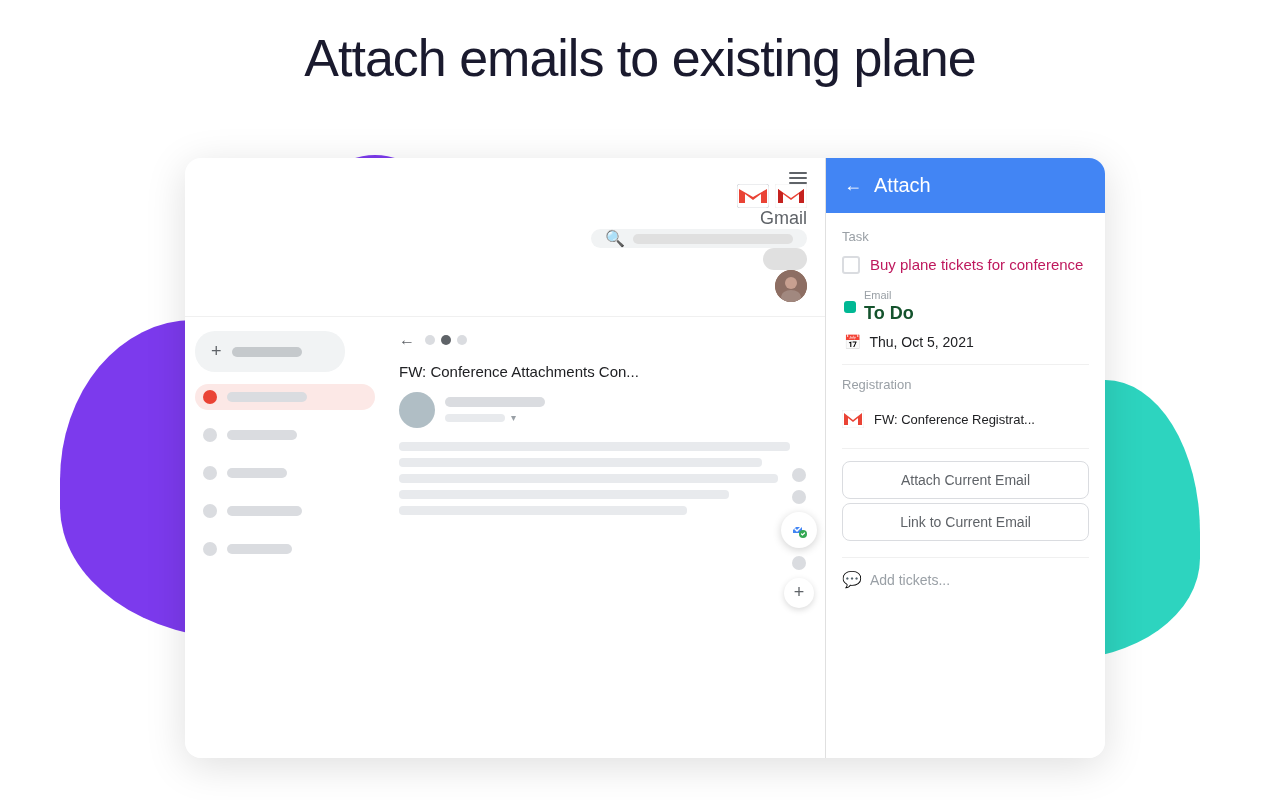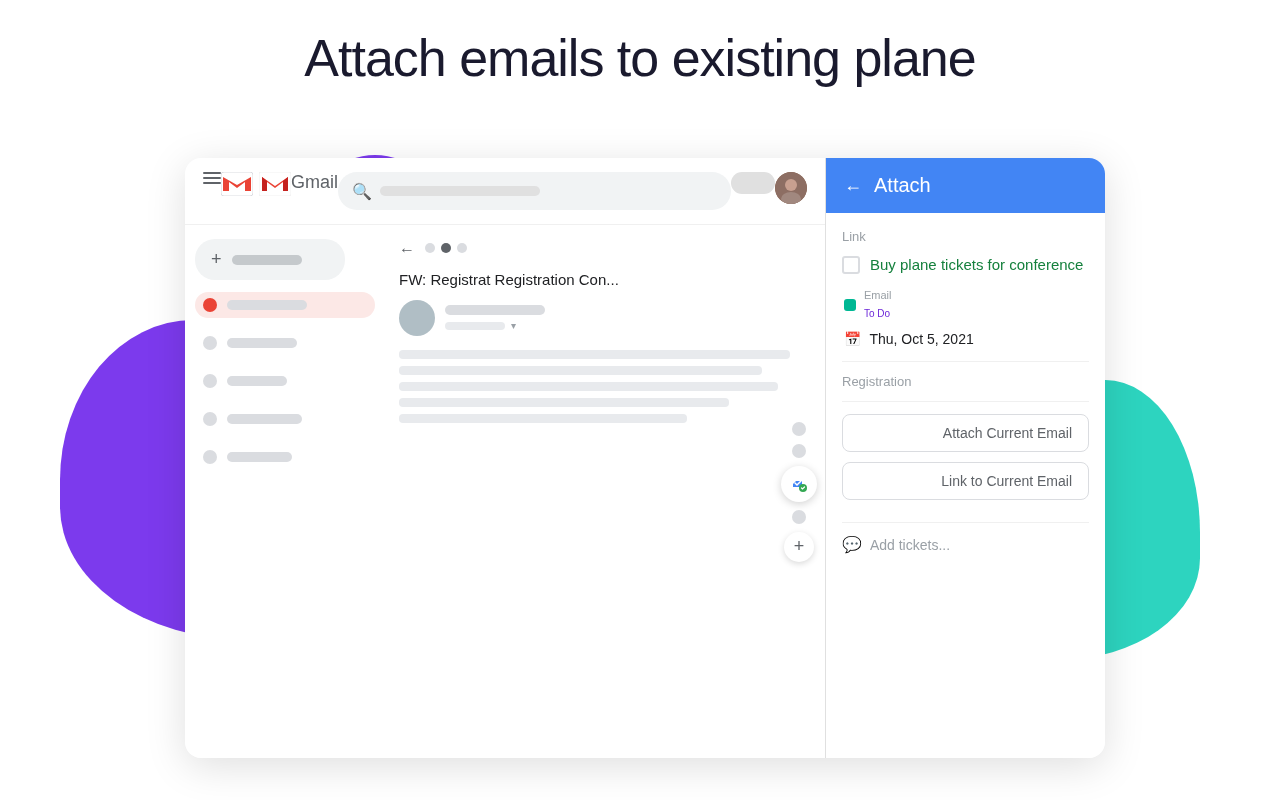--- a/index.html
+++ b/index.html
@@ -78,23 +78,24 @@
       flex: 1;
       background: #ffffff;
       display: flex;
       flex-direction: column;
       position: relative;
     }
 
     
     .gmail-header {
       display: flex;
-      align-items: flex-start;
+      align-items: flex-end;
       padding: 14px 18px;
       border-bottom: 1px solid #f0f0f0;
+      flex-direction: column;
     }
     .hamburger-icon {
       display: flex;
       flex-direction: column;
       gap: 3px;
       cursor: pointer;
     }
     .hamburger-icon span {
       width: 18px;
       height: 2px;
@@ -384,21 +385,21 @@
     .task-checkbox {
       width: 18px;
       height: 18px;
       border: 2px solid #dadce0;
       border-radius: 3px;
       flex-shrink: 0;
       margin-top: 2px;
     }
     .task-title {
       font-size: 15px;
-      color: #15803d;
+      color: #be185d;
       font-weight: 400;
       line-height: 1.4;
     }
 
     
     .queue-info {
       display: flex;
       align-items: center;
       gap: 8px;
       margin-bottom: 10px;
@@ -410,22 +411,23 @@
       border-radius: 3px;
       background: #00b894;
     }
     .queue-label-small {
       font-size: 11px;
       color: #9aa0a6;
       display: block;
       margin-bottom: 2px;
     }
     .queue-name {
-      font-size: 10px;
-      color: #6d28d9;
+      font-size: 18px;
+      color: #14532d;
+      font-weight: bold;
     }
 
     
     .date-info {
       display: flex;
       align-items: center;
       gap: 8px;
       margin-bottom: 14px;
       padding-left: 2px;
     }
@@ -469,22 +471,22 @@
     
     .action-btn {
       width: 100%;
       padding: 10px 16px;
       border: 1.5px solid #dadce0;
       border-radius: 8px;
       background: #ffffff;
       font-size: 14px;
       color: #5f6368;
       cursor: pointer;
-      margin-bottom: 10px;
-      text-align: right;
+      margin-bottom: 4px;
+      text-align: center;
       font-weight: 500;
     }
 
     
     .comment-row {
       display: flex;
       align-items: center;
       gap: 8px;
       margin-top: 4px;
     }
@@ -584,21 +586,21 @@
       <div class="gmail-email-view">
         <div class="email-nav">
           <span class="nav-arrow">←</span>
           <div class="nav-dots">
             <div class="nav-dot"></div>
             <div class="nav-dot active"></div>
             <div class="nav-dot"></div>
           </div>
         </div>
 
-        <div class="email-subject">FW: Registrat Registration Con...</div>
+        <div class="email-subject">FW: Conference Attachments Con...</div>
 
         <div class="email-sender-row">
           <div class="sender-avatar"></div>
           <div class="sender-info">
             <div class="sender-name-line"></div>
             <div class="sender-detail-row">
               <div class="sender-email-line"></div>
               <span class="dropdown-arrow">▾</span>
             </div>
           </div>
@@ -635,21 +637,21 @@
 
   <div class="gqueues-panel">
     <div class="gqueues-header">
       <span class="gq-back-arrow">←</span>
       <span class="gq-title">Attach</span>
     </div>
 
     <div class="gqueues-body">
 
       
-      <div class="section-label">Link</div>
+      <div class="section-label">Task</div>
       <div class="task-item">
         <div class="task-checkbox"></div>
         <span class="task-title">Buy plane tickets for conference</span>
       </div>
 
       
       <div class="queue-info">
         <div class="queue-dot"></div>
         <div>
           <span class="queue-label-small">Email</span>
@@ -660,20 +662,27 @@
       
       <div class="date-info">
         <span class="date-icon">📅</span>
         <span class="date-text">Thu, Oct 5, 2021</span>
       </div>
 
       <div class="divider"></div>
 
       
       <div class="section-label">Registration</div>
+      <div class="attachment-item">
+        <svg width="22" height="18" viewBox="0 0 22 18" class="gmail-m-small">
+          <rect width="22" height="18" rx="2" fill="white" stroke="#e0e0e0" stroke-width="0.5"></rect>
+          <path d="M2,3 L11,10 L20,3 L20,15 L16,15 L16,8 L11,12 L6,8 L6,15 L2,15 Z" fill="#EA4335"></path>
+        </svg>
+        <span class="attachment-name">FW: Conference Registrat...</span>
+      </div>
 
       <div class="divider"></div>
 
       
       <button class="action-btn">Attach Current Email</button>
       <button class="action-btn">Link to Current Email</button>
 
       <div class="divider"></div>
 
       

